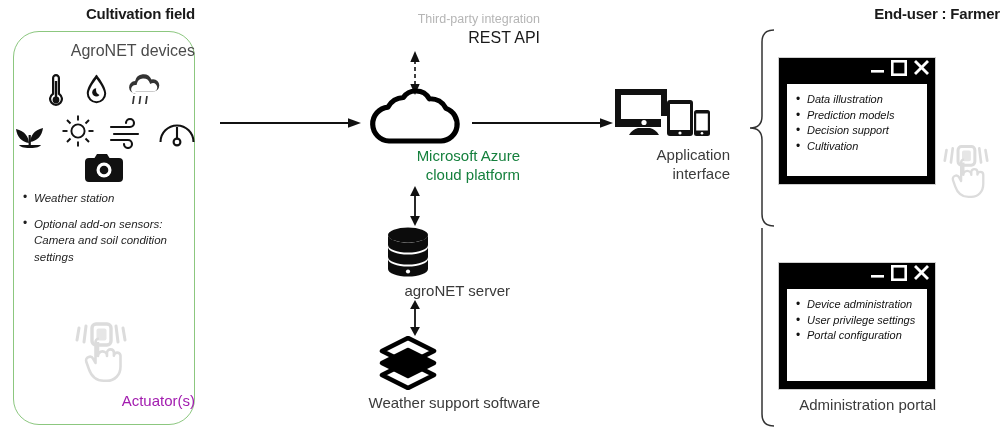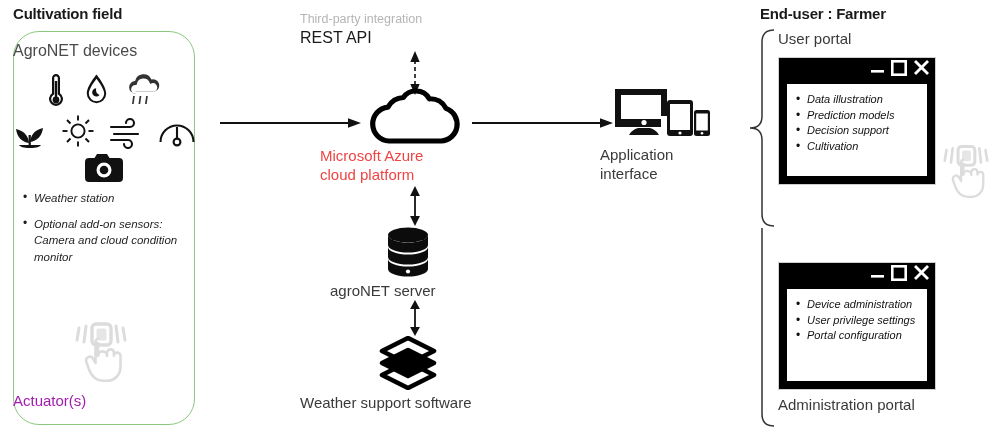--- a/index.html
+++ b/index.html
@@ -7,21 +7,21 @@
     background: #ffffff;
   }
   #canvas {
     position: relative;
     width: 1000px; height: 438px;
     background: #ffffff;
     font-family: "Liberation Sans", sans-serif;
     overflow: hidden;
   }
   .abs { position: absolute; }
-  .ctr { text-align: left; }
+  .ctr { text-align: right; }
 
   
   .section-title {
     font-weight: bold;
     font-size: 15px;
     color: #1a1a1a;
     letter-spacing: -0.2px;
   }
 
   
@@ -64,21 +64,21 @@
   
   #thirdparty-label {
     left: 300px; top: 12px; width: 240px;
     font-size: 12.5px; color: #b5b5b5;
   }
   #restapi-label {
     left: 300px; top: 29px; width: 240px;
     font-size: 16px; color: #1a1a1a;
   }
   #cloud-icon   { left: 367px; top: 88px; }
-  #azure-label  { left: 320px; top: 146px; width: 200px; font-size: 15px; color: #ef4444; line-height: 1.28; }
+  #azure-label  { left: 320px; top: 146px; width: 200px; font-size: 15px; color: #15803d; line-height: 1.28; }
   #server-icon  { left: 384px; top: 226px; }
   #server-label { left: 330px; top: 282px; width: 180px; font-size: 15px; color: #3a3a3a; }
   #dss-icon     { left: 378px; top: 336px; }
   #dss-label    { left: 300px; top: 394px; width: 240px; font-size: 15px; color: #3a3a3a; }
 
   
   #app-icon  { left: 612px; top: 86px; }
   #app-label { left: 600px; top: 145px; width: 130px; font-size: 15px; color: #3a3a3a; line-height: 1.28; }
 
   
@@ -205,21 +205,21 @@
         <path d="M14 2h10l2.5 4H36a4 4 0 0 1 4 4v16a4 4 0 0 1-4 4H6a4 4 0 0 1-4-4V10a4 4 0 0 1 4-4h5.5L14 2z" fill="#111"></path>
         <circle cx="21" cy="18" r="7.5" fill="#fff"></circle>
         <circle cx="21" cy="18" r="4.3" fill="#111"></circle>
       </svg>
     </span>
   </div>
 
   <div class="abs bullets-field">
     <ul>
       <li>Weather station</li>
-      <li>Optional add-on sensors: Camera and cloud condition monitor</li>
+      <li>Optional add-on sensors: Camera and soil condition settings</li>
     </ul>
   </div>
 
   <div class="abs" id="actuator-icon">
     <svg width="56" height="70" viewBox="0 0 56 70">
       <g fill="none" stroke="#dcdcdc" stroke-width="3" stroke-linecap="round">
         <line x1="6" y1="8" x2="4" y2="20"></line>
         <line x1="13" y1="6" x2="11" y2="22"></line>
         <line x1="50" y1="8" x2="52" y2="20"></line>
         <line x1="43" y1="6" x2="45" y2="22"></line>
@@ -315,21 +315,20 @@
   </div>
 
   <svg class="abs connector" style="left:740px;top:28px;" width="36" height="400" viewBox="0 0 36 400">
     <path d="M34 2c-8 0-12 4-12 12v74c0 8-4 12-12 12 8 0 12 4 12 12v74c0 8 4 12 12 12" fill="none" stroke="#333" stroke-width="1.5" transform="translate(0,0)"></path>
     <path d="M34 398c-8 0-12-4-12-12V200" fill="none" stroke="#333" stroke-width="1.5"></path>
     <path d="M22 200v-86c0-8 4-12 12-12" fill="none" stroke="#333" stroke-width="1.5" opacity="0"></path>
   </svg>
 
   <div class="abs ctr section-title" id="enduser-title">End-user : Farmer</div>
 
-  <div class="abs ctr" id="userportal-label">User portal</div>
 
   <div class="abs win" id="win-user">
     <div class="win-titlebar">
       <span>
         <svg width="15" height="14" viewBox="0 0 15 14">
             <rect x="1" y="9" width="13" height="2.6" fill="#fff"></rect>
           </svg>
       </span>
       <span>
         <svg width="16" height="16" viewBox="0 0 16 16">

